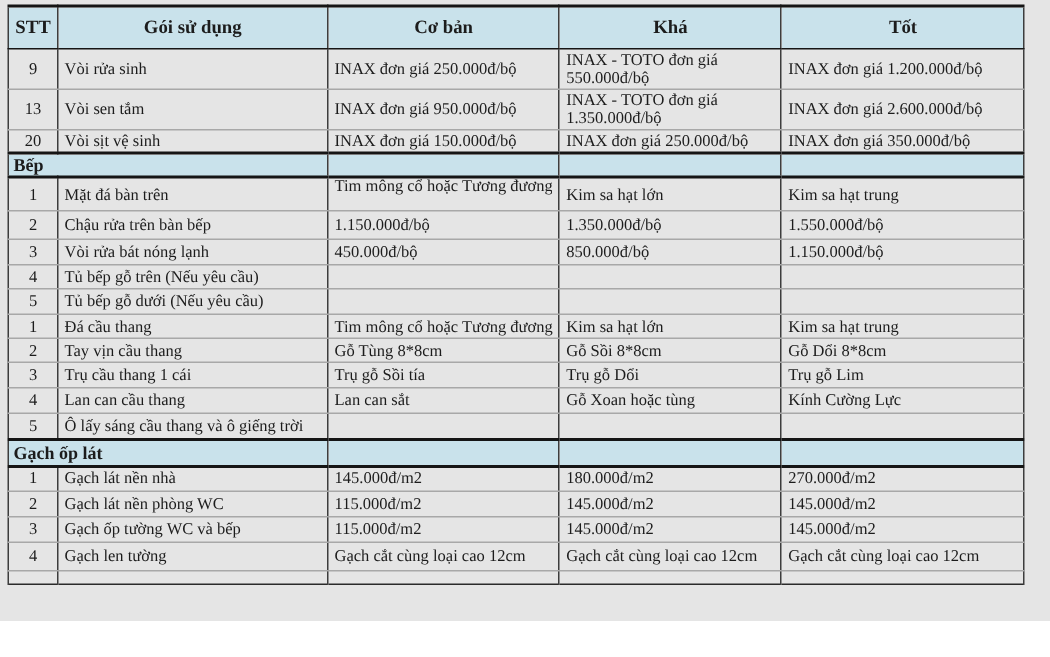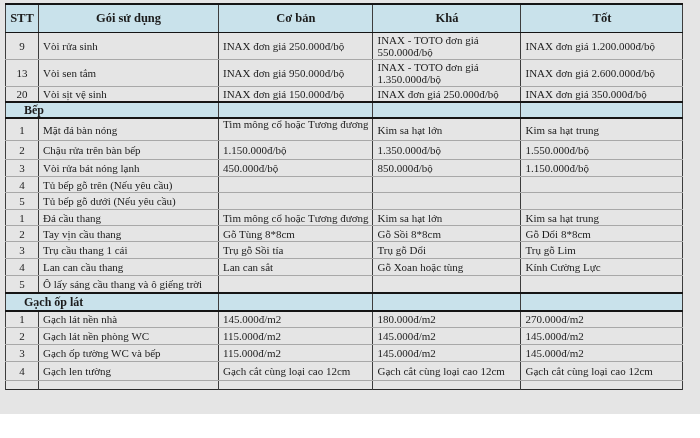--- a/index.html
+++ b/index.html
@@ -20,21 +20,21 @@
     vertical-align:middle; overflow:hidden; white-space:nowrap;
   }
   tr.data td { border-bottom:1px solid #a8a8a8; }
   tr.hdr td {
     background:#c9e2eb; font-weight:bold; text-align:center;
     font-size:12.5px; border-bottom:1.5px solid #151515;
   }
   tr.sec td {
     background:#c9e2eb; border-top:2px solid #151515; border-bottom:2px solid #151515;
   }
-  td.section-label { font-weight:bold; font-size:12px; padding-left:18px; }
+  td.section-label { font-weight:bold; font-size:12px; padding-left:3px; }
   td.stt { text-align:center; }
   td.wrap { white-space:normal; }
   td.vtop { vertical-align:top; }
   .clip2 { height:21px; overflow:hidden; white-space:normal; line-height:10.5px; }
   tr.partial td { border-bottom:none; }
 </style>
 </head>
 <body>
 
 <div class="page">
@@ -80,21 +80,21 @@
 
     <tr class="sec" style="height:16px">
       <td class="section-label" colspan="2">Bếp</td>
       <td></td>
       <td></td>
       <td></td>
     </tr>
 
     <tr class="data" style="height:22px">
       <td class="stt">1</td>
-      <td>Mặt đá bàn nóng</td>
+      <td>Mặt đá bàn trên</td>
       <td class="vtop">
             <div class="clip2">Tim mông cổ hoặc Tương đương</div>
           </td>
       <td>Kim sa hạt lớn</td>
       <td>Kim sa hạt trung</td>
     </tr>
     <tr class="data" style="height:19px">
       <td class="stt">2</td>
       <td>Chậu rửa trên bàn bếp</td>
       <td>1.150.000đ/bộ</td>

